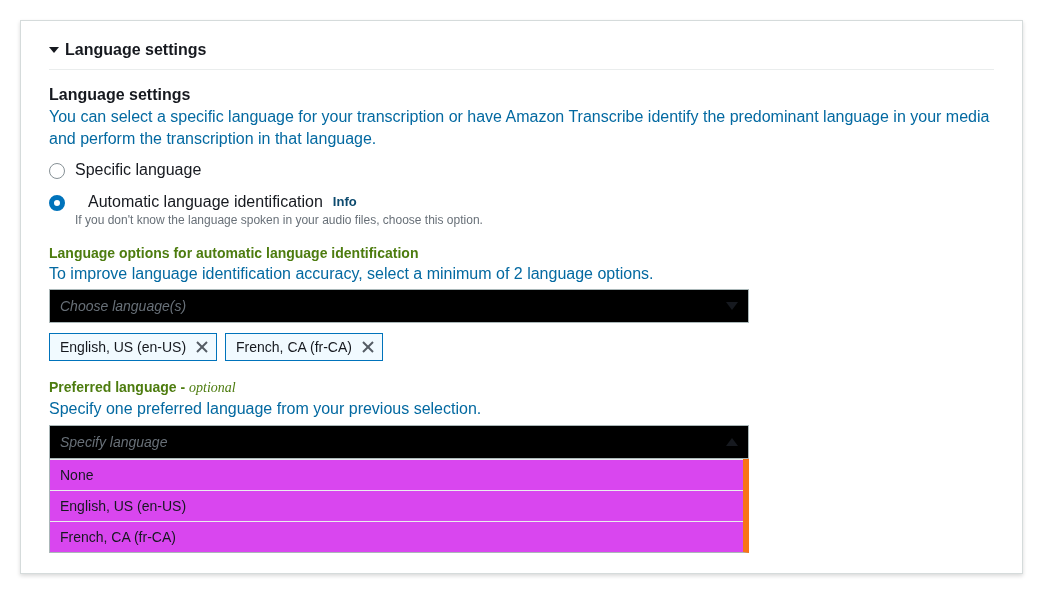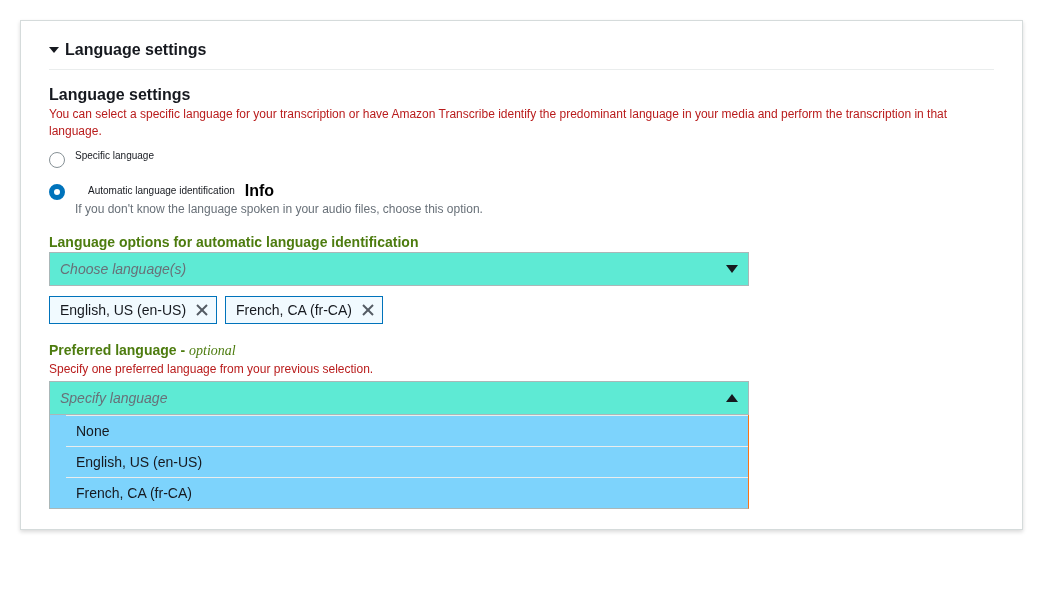--- a/index.html
+++ b/index.html
@@ -56,22 +56,22 @@
       font-weight: 700;
       color: #16191f;
     }
     .subsection-title {
       font-size: 16px;
       font-weight: 700;
       color: #16191f;
       margin-bottom: 2px;
     }
     .description {
-      font-size: 12px;
-      color: #b91c1c;
+      font-size: 16px;
+      color: #0369a1;
       line-height: 1.4;
       margin-bottom: 10px;
     }
     .radio-group { margin-top: 6px; }
     .radio-option {
       display: flex;
       align-items: flex-start;
       gap: 10px;
       margin-bottom: 14px;
     }
@@ -89,53 +89,53 @@
       border: 5px solid #0073bb;
       width: 16px; height: 16px;
     }
     .radio-label-row {
       display: flex;
       align-items: center;
       gap: 10px;
       margin-left: 13px;
     }
     .radio-label {
-      font-size: 10px;
+      font-size: 16px;
       font-weight: 400;
       color: #16191f;
     }
     .radio-desc {
       font-size: 12px;
       color: #687078;
       margin-top: 2px;
     }
     .info-link {
-      font-size: 16px;
-      font-weight: 700;
-      color: #000000;
+      font-size: 13px;
+      font-weight: 700;
+      color: #0c4a6e;
       cursor: pointer;
     }
     .field-block { margin-top: 18px; }
     .field-label {
       font-size: 14px;
       font-weight: 700;
       color: #4d7c0f;
       margin-bottom: 2px;
     }
     .field-label .optional {
       font-style: italic;
       font-weight: 400;
       font-family: Liberation Serif, serif;
     }
     .select-box {
       width: 100%;
       max-width: 700px;
       height: 34px;
       border: 1px solid #aab7b8;
-      background: #5eead4;
+      background: #000000;
       display: flex;
       align-items: center;
       justify-content: space-between;
       padding: 0 10px;
       cursor: pointer;
     }
     .select-placeholder {
       font-size: 14px;
       font-style: italic;
       color: #687078;
@@ -158,24 +158,23 @@
     }
     .token-dismiss {
       cursor: pointer;
       display: inline-flex;
     }
     .close-svg { width: 12px; height: 12px; }
     .close-svg line { stroke: #545b64; stroke-width: 2; }
     .dropdown-open {
       max-width: 700px;
       border-left: 1px solid #aab7b8;
-      border-right: 1px solid #f97316;
+      border-right: 6px solid #f97316;
       border-bottom: 1px solid #aab7b8;
-      background: #7dd3fc;
-      padding-left: 16px;
+      background: #d946ef;
     }
     .dropdown-option {
       padding: 7px 10px;
       font-size: 14px;
       color: #16191f;
       cursor: pointer;
       border-top: 1px solid #eaeded;
     }
     .customizations { margin-top: 24px; }
   </style>
@@ -210,20 +209,21 @@
             <span class="info-link">Info</span>
           </div>
           <div class="radio-desc">If you don't know the language spoken in your audio files, choose this option.</div>
         </div>
       </div>
 
     </div>
 
     <div class="field-block">
       <div class="field-label">Language options for automatic language identification</div>
+      <div class="description" style="margin-bottom:4px">To improve language identification accuracy, select a minimum of 2 language options.</div>
       <div class="select-box">
         <span class="select-placeholder">Choose language(s)</span>
         <span class="down-triangle-icon"></span>
       </div>
       <div class="token-row">
         <div class="token">
           <span>English, US (en-US)</span>
           <span class="token-dismiss">
             <svg class="close-svg" viewBox="0 0 12 12">
                 <line x1="1" y1="1" x2="11" y2="11"></line>

